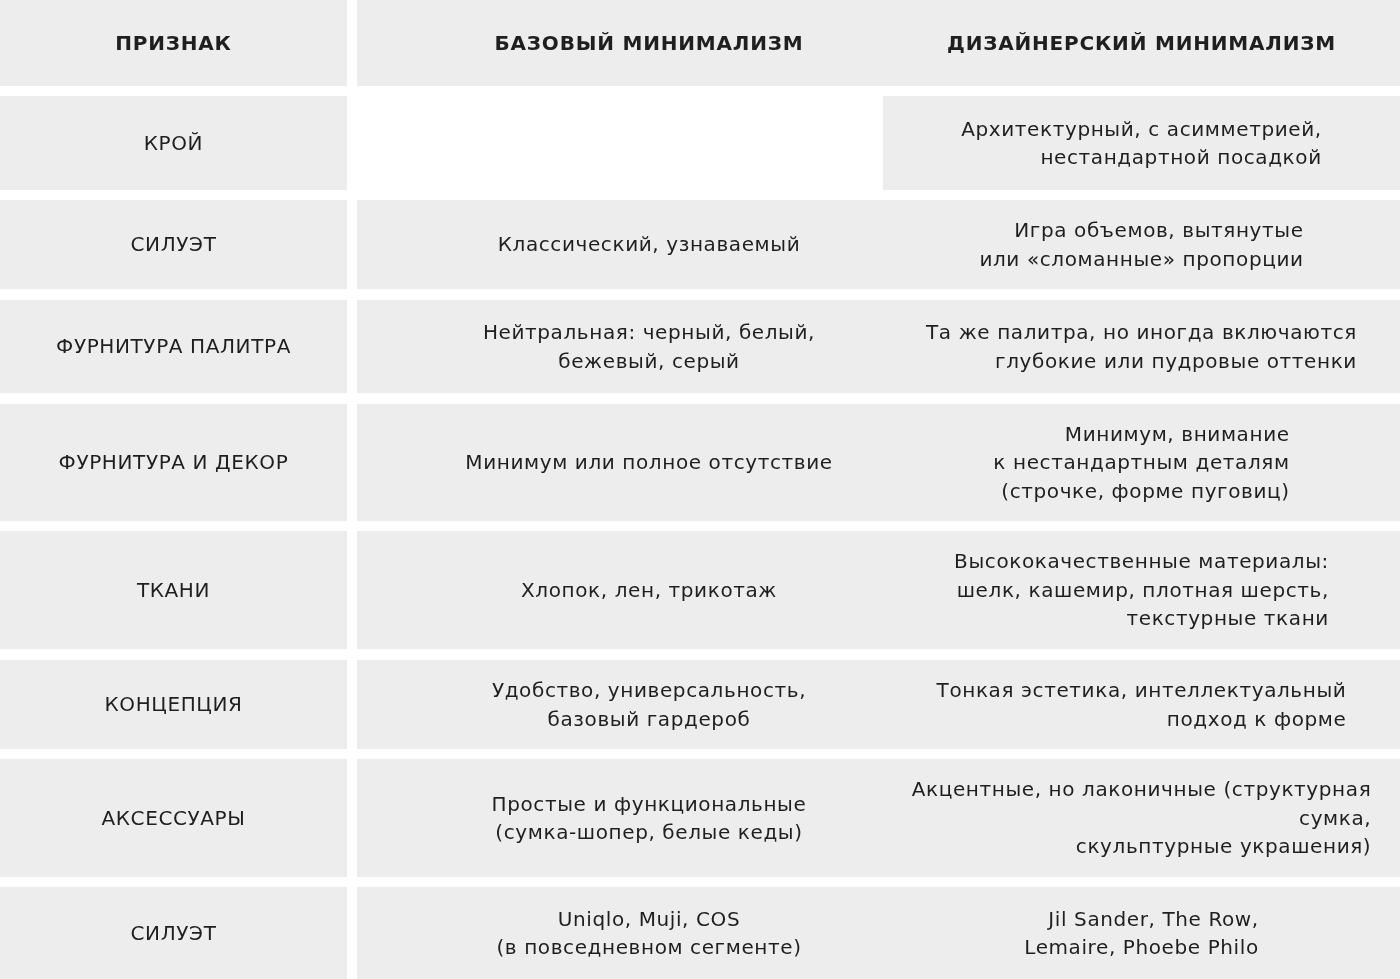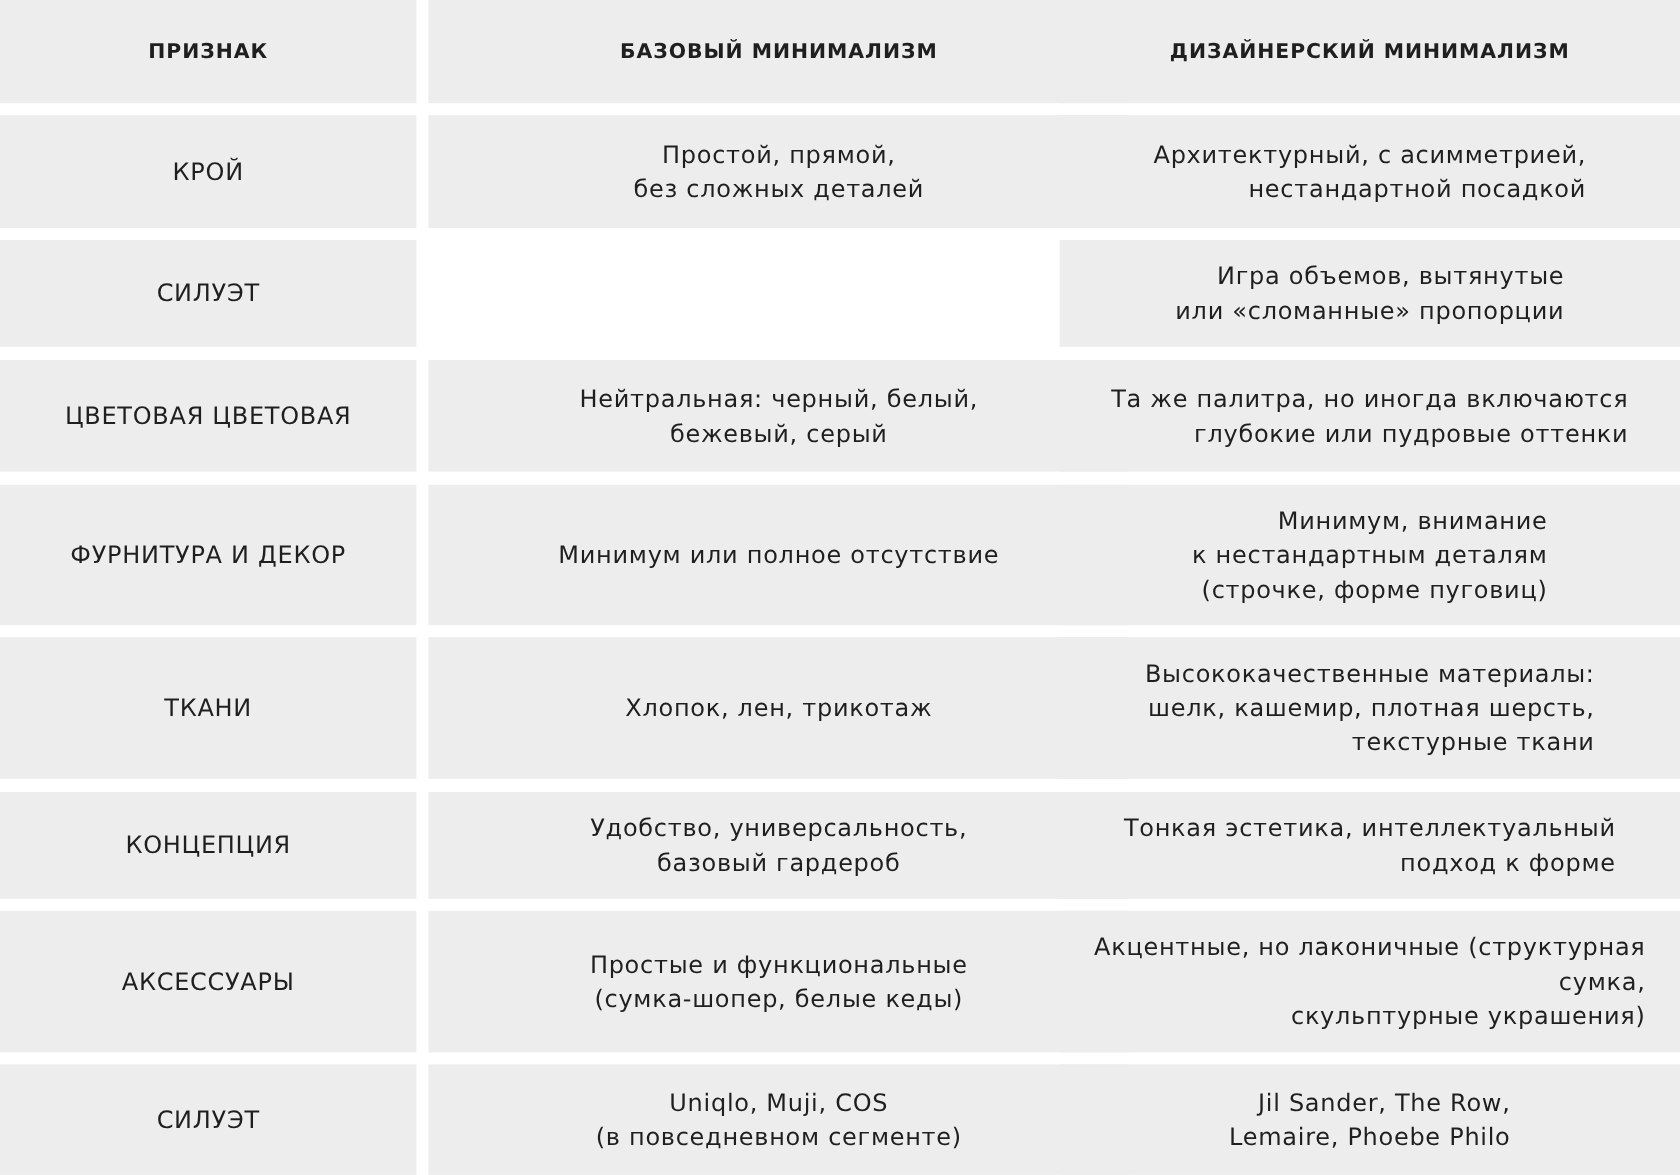--- a/index.html
+++ b/index.html
@@ -44,21 +44,21 @@
     .c2 { left: 883px; width: 517px; text-align: right; }
     .txt {
       font-size: 20px;
       line-height: 28.5px;
       letter-spacing: 0.6px;
       white-space: pre-line;
       font-weight: 400;
     }
     .head .txt {
       font-weight: 700;
-      font-size: 17px;
+      font-size: 20px;
       letter-spacing: 0.8px;
     }
   </style>
 </head>
 <body>
 
 <div class="table">
 
   <div class="row head" style="top:0;height:86px;">
     <div class="cell c0">
@@ -69,43 +69,42 @@
     </div>
     <div class="cell c2">
       <span class="txt">ДИЗАЙНЕРСКИЙ МИНИМАЛИЗМ</span>
     </div>
   </div>
 
   <div class="row" style="top:96px;height:94px;">
     <div class="cell c0">
         <span class="txt">КРОЙ</span>
       </div>
-    <div class="cell c1">
-        <span class="txt">Простой, прямой,
-без сложных деталей</span>
-      </div>
     <div class="cell c2">
         <span class="txt">Архитектурный, с асимметрией,
 нестандартной посадкой</span>
       </div>
   </div>
 
   <div class="row" style="top:200px;height:89px;">
     <div class="cell c0">
         <span class="txt">СИЛУЭТ</span>
       </div>
+    <div class="cell c1">
+        <span class="txt">Классический, узнаваемый</span>
+      </div>
     <div class="cell c2">
         <span class="txt">Игра объемов, вытянутые
 или «сломанные» пропорции</span>
       </div>
   </div>
 
   <div class="row" style="top:300px;height:93px;">
     <div class="cell c0">
-        <span class="txt">ЦВЕТОВАЯ ЦВЕТОВАЯ</span>
+        <span class="txt">ФУРНИТУРА ПАЛИТРА</span>
       </div>
     <div class="cell c1">
         <span class="txt">Нейтральная: черный, белый,
 бежевый, серый</span>
       </div>
     <div class="cell c2">
         <span class="txt">Та же палитра, но иногда включаются
 глубокие или пудровые оттенки</span>
       </div>
   </div>

